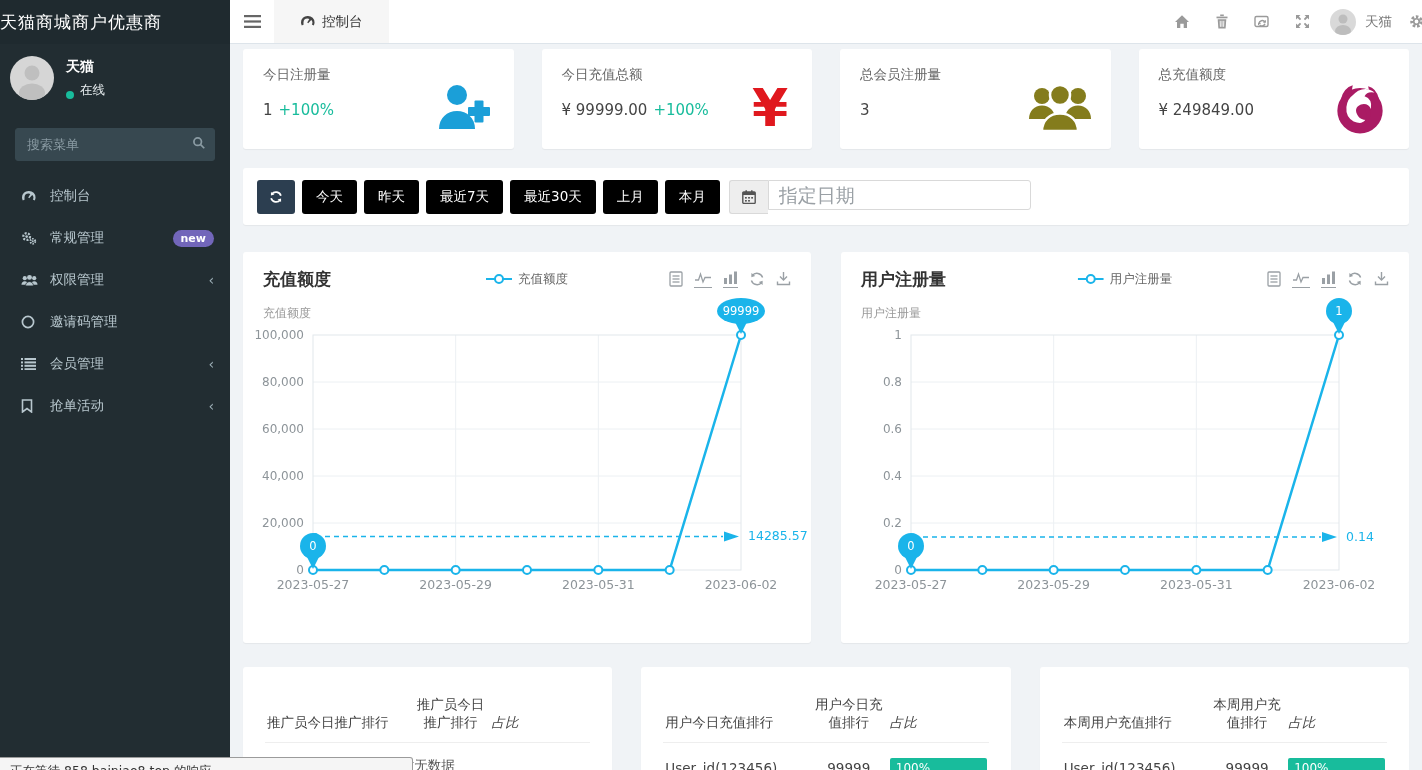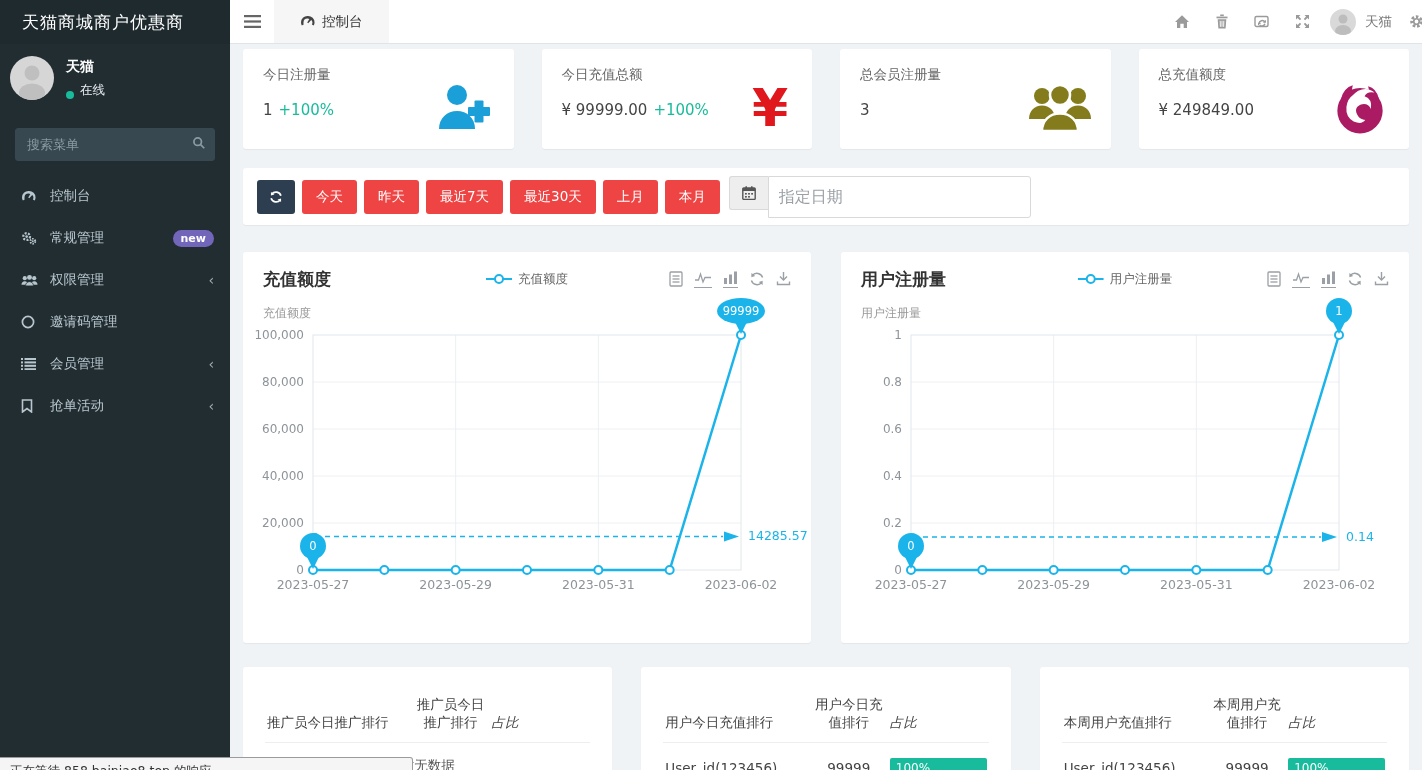--- a/index.html
+++ b/index.html
@@ -6,21 +6,21 @@
   html,body { width:1422px; height:770px; }
   body {
     position:relative; overflow:hidden;
     font-family:"DejaVu Sans","Liberation Sans",sans-serif;
     background:#f0f3f6; color:#444; font-size:13.5px;
   }
   svg { display:block; }
 
   
   .sidebar { position:absolute; left:0; top:0; width:230px; height:770px; background:#222d32; z-index:5; }
-  .brand { height:44px; line-height:44px; padding-left:22px; color:#fff; font-size:17px; letter-spacing:1px; background:#1f2a2f; white-space:nowrap; }
+  .brand { height:44px; line-height:44px; color:#fff; font-size:17px; letter-spacing:1px; background:#1f2a2f; white-space:nowrap; }
   .user-panel { display:flex; align-items:center; padding:12px 12px 20px 10px; }
   .avatar-lg { width:44px; height:44px; border-radius:50%; background:#d6d6d6; overflow:hidden; flex:none; }
   .user-info { margin-left:12px; }
   .user-name { color:#fff; font-size:14px; font-weight:bold; margin-bottom:6px; }
   .user-status { color:#e8eef0; font-size:12.5px; display:flex; align-items:flex-end; gap:6px; }
   .dot { width:8px; height:8px; border-radius:50%; background:#18bc9c; display:inline-block; }
   .search-box { margin:8px 15px 0; position:relative; }
   .search-box input { width:100%; height:33px; background:#374850; border:1px solid #374850; border-radius:3px; color:#ccc; font-size:13px; padding:0 40px 0 11px; outline:none; }
   .search-box input::placeholder { color:#8a9ba3; }
   .search-box .s-icon { position:absolute; right:9px; top:8px; color:#8a9ba3; }
@@ -48,24 +48,24 @@
   .stats-row { display:flex; gap:28px; }
   .stat-card { flex:1; height:100px; padding:17px 20px 0; display:flex; justify-content:space-between; }
   .stat-label { color:#666; font-size:13.5px; }
   .stat-value { margin-top:17px; color:#444; font-size:15px; }
   .stat-delta { color:#18bc9c; margin-left:6px; }
   .stat-icon { align-self:center; display:flex; }
 
   .filter-card { margin-top:19px; height:57px; padding:11px 14px; display:flex; gap:7px; align-items:center; }
   .btn { height:34px; border:none; border-radius:3px; color:#fff; font-size:13.5px; padding:0 14px; cursor:pointer; font-family:inherit; }
   .btn-dark { background:#2c3e50; width:38px; display:flex; align-items:center; justify-content:center; }
-  .btn-green { background:#ef4444; }
+  .btn-green { background:#000000; }
   .date-group { display:flex; margin-left:2px; }
   .date-addon { width:39px; height:34px; background:#eee; border:1px solid #d9d9d9; border-right:none; border-radius:3px 0 0 3px; display:flex; align-items:center; justify-content:center; color:#555; }
-  .date-group input { width:263px; height:42px; border:1px solid #d9d9d9; border-radius:0 3px 3px 0; padding:0 10px; font-size:16px; color:#555; outline:none; font-family:inherit; }
+  .date-group input { width:263px; height:30px; border:1px solid #d9d9d9; border-radius:0 3px 3px 0; padding:0 10px; font-size:19px; color:#555; outline:none; font-family:inherit; }
   .date-group input::placeholder { color:#9aa0a5; }
 
   .charts-row { display:flex; gap:30px; margin-top:27px; }
   .chart-card { flex:1; height:391px; padding:14px 20px; position:relative; }
   .chart-head { display:flex; align-items:center; position:relative; height:26px; }
   .chart-title { font-size:17px; font-weight:bold; color:#333; }
   .chart-legend { position:absolute; left:50%; transform:translateX(-50%); display:flex; align-items:center; gap:6px; color:#666; font-size:12.5px; cursor:pointer; }
   .chart-tools { margin-left:auto; display:flex; gap:11px; color:#9aa0a5; align-items:flex-start; }
   .chart-tools .tool { cursor:pointer; }
   .chart-tools .tool.u { border-bottom:1px solid #9aa0a5; padding-bottom:3px; }

